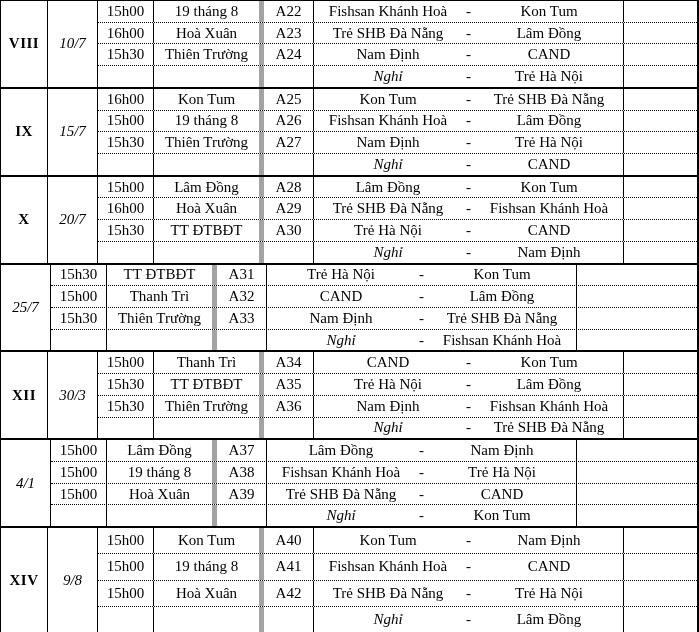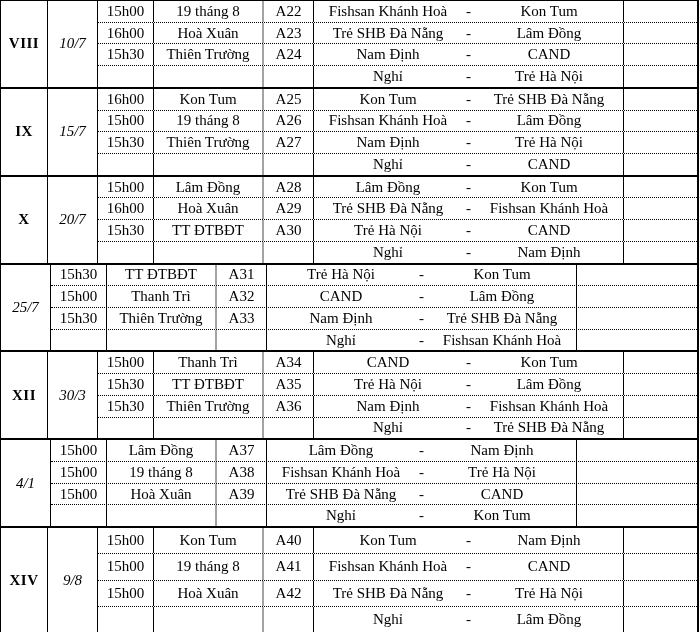--- a/index.html
+++ b/index.html
@@ -15,28 +15,28 @@
   }
   .section { display: flex; height: 88px; box-sizing: border-box; border-bottom: 2px solid #000; }
   .section.last { height: 104px; border-bottom: none; }
   .cell { box-sizing: border-box; display: flex; align-items: center; justify-content: center; overflow: hidden; white-space: nowrap; }
   .round { width: 47px; border-right: 1px solid #000; font-weight: bold; letter-spacing: .5px; }
   .date  { width: 50px; border-right: 1px solid #000; font-style: italic; }
   .rows  { flex: 1; display: flex; flex-direction: column; }
   .row   { flex: 1; display: flex; box-sizing: border-box; min-height: 0; }
   .row + .row { border-top: 1px dotted #000; }
   .time  { width: 56px;  border-right: 1px solid #000; }
-  .venue { width: 110px; border-right: 2px solid #a3a3a3; }
+  .venue { width: 110px; border-right: 5px solid #a3a3a3; }
   .code  { width: 50px;  border-right: 1px solid #000; }
   .match { width: 310px; border-right: 1px solid #000; box-sizing: border-box; display: flex; align-items: center; }
   .home  { width: 148px; text-align: center; overflow: hidden; white-space: nowrap; }
   .dash  { width: 13px;  text-align: center; }
   .away  { flex: 1; text-align: center; overflow: hidden; white-space: nowrap; }
   .spacer { flex: 1; }
-  .row.rest .home { }
+  .row.rest .home { font-style: italic; }
 </style>
 </head>
 <body>
 
 <div class="page">
   <div class="fixture-table" id="fixture-table">
       <div class="section">
     <div class="cell round">VIII</div>
     <div class="cell date">10/7</div>
     <div class="rows">

